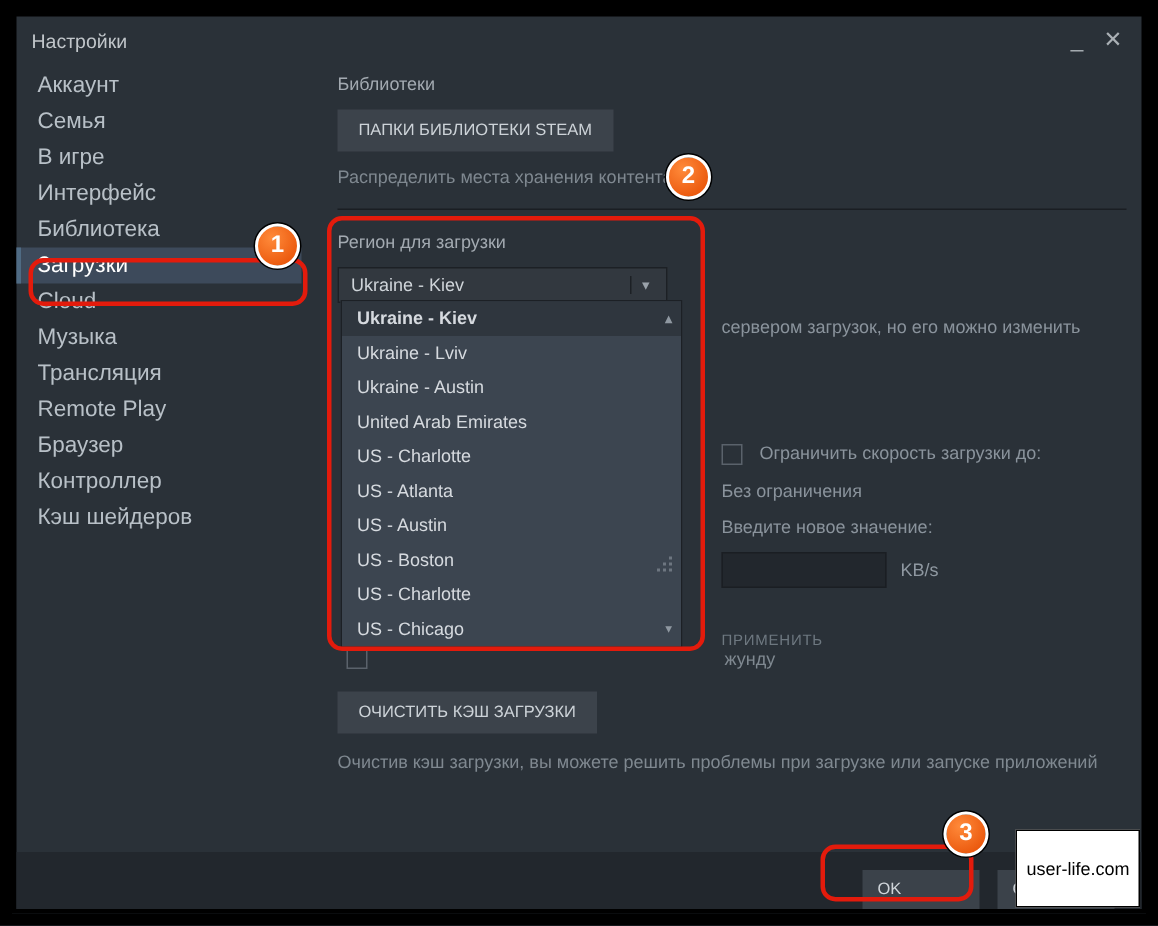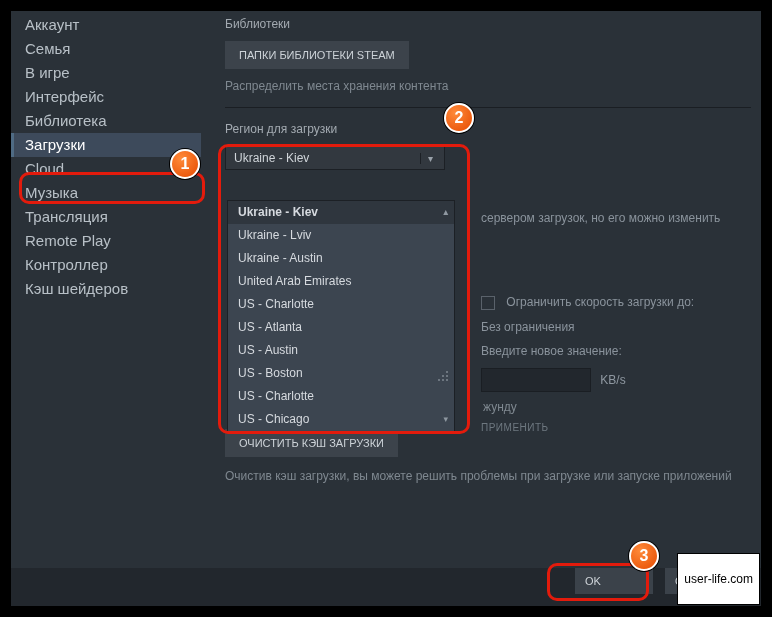--- a/index.html
+++ b/index.html
@@ -27,44 +27,51 @@
 .dd-grip { position: absolute; right: 4px; bottom: 48px; width: 12px; height: 12px; opacity: .6; }
 .dd-grip span { position:absolute; width:2px; height:2px; background:#8f98a1; }
 .checkbox { display: inline-block; width: 14px; height: 14px; border: 1px solid #5a626b; vertical-align: middle; margin-right: 8px; }
 .row { margin: 10px 0; }
 .right-col { position: absolute; left: 470px; top: 200px; width: 280px; color: #8a939c; font-size: 12px; }
 .kb-input { width: 110px; height: 24px; background: #22272d; border: 1px solid #1a1e23; color: #cfd4d9; padding: 0 6px; }
 .kb-unit { margin-left: 6px; color: #8f98a1; text-align: right; }
 .apply-btn { display: inline-block; background: transparent; color: #6e7880; font-size: 10px; letter-spacing: .5px; margin-top: 16px; padding: 4px 0; cursor: pointer; }
 .clear-btn { margin-top: 15px; }
 .clear-text { margin-top: 12px; color: #7f8890; font-size: 12px; }
-.footer { position: absolute; bottom: 0; left: 0; right: 0; height: 38px; background: #22272d; display: flex; justify-content: flex-end; align-items: flex-start; padding-right: 18px; gap: 12px; }
+.footer { position: absolute; bottom: 0; left: 0; right: 0; height: 38px; background: #22272d; display: flex; justify-content: flex-end; align-items: flex-end; padding-right: 18px; gap: 12px; }
 .footer .fbtn { width: 78px; height: 26px; background: #3b424a; color: #cfd4d9; font-size: 11px; border: none; text-align: left; padding-left: 10px; cursor: pointer; }
 .marker { position: absolute; width: 30px; height: 30px; border-radius: 50%; background: radial-gradient(circle at 35% 30%, #ff8a3a, #e54a00); border: 2px solid #fff; color: #fff; font-weight: bold; font-size: 16px; display: flex; align-items: center; justify-content: center; box-shadow: 0 0 0 1px #000; z-index: 20; }
 .red-outline { position: absolute; border: 3px solid #e31b0c; border-radius: 10px; z-index: 10; pointer-events: none; }
 .watermark { position: absolute; right: 12px; bottom: 12px; background: #fff; color: #000; font-size: 12px; font-weight: normal; padding: 18px 6px; border: 1px solid #000; z-index: 30; }
 </style>
 </head>
 <body>
 
 <div class="frame">
 
+  <div class="titlebar">
+    <span>Настройки</span>
+    <span class="spacer"></span>
+    <span class="winbtn">_</span>
+    <span class="winbtn">✕</span>
+  </div>
 
   <div class="body">
     <div class="sidebar">
       <div class="sidebar-item">Аккаунт</div>
       <div class="sidebar-item">Семья</div>
       <div class="sidebar-item">В игре</div>
       <div class="sidebar-item">Интерфейс</div>
       <div class="sidebar-item">Библиотека</div>
       <div class="sidebar-item active">Загрузки</div>
       <div class="sidebar-item">Cloud</div>
       <div class="sidebar-item">Музыка</div>
       <div class="sidebar-item">Трансляция</div>
       <div class="sidebar-item">Remote Play</div>
+      <div class="sidebar-item">Браузер</div>
       <div class="sidebar-item">Контроллер</div>
       <div class="sidebar-item">Кэш шейдеров</div>
     </div>
 
     <div class="content">
       <div class="section-title">Библиотеки</div>
       <button class="btn">ПАПКИ БИБЛИОТЕКИ STEAM</button>
       <div class="subtext">Распределить места хранения контента</div>
       <hr class="hr">
 

